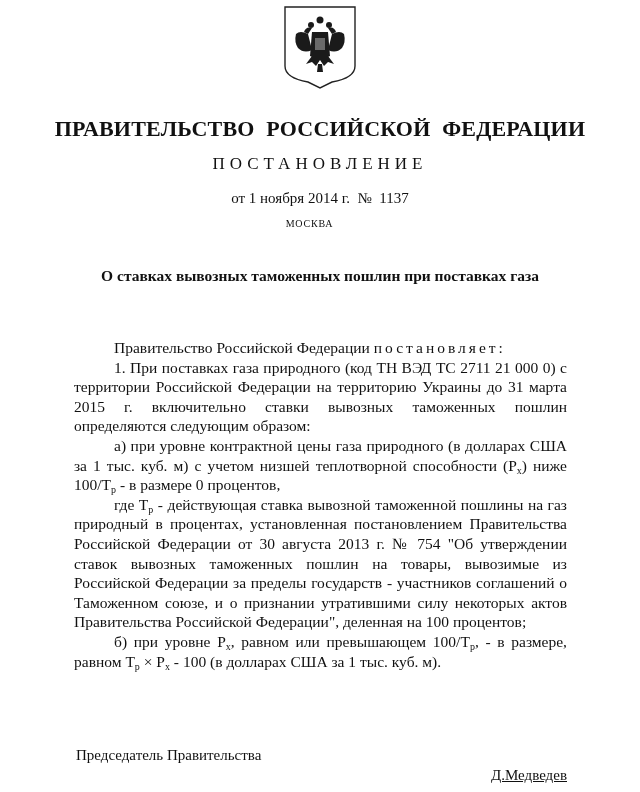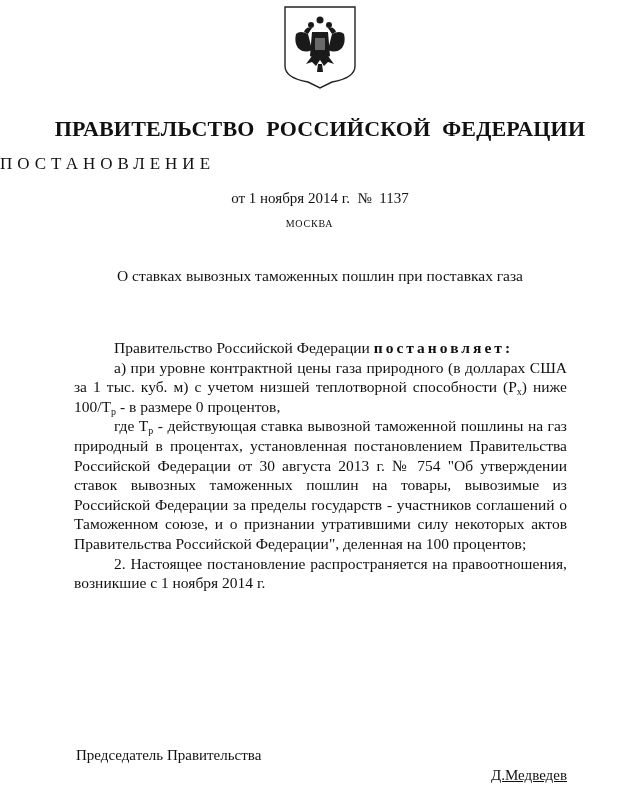--- a/index.html
+++ b/index.html
@@ -1,30 +1,30 @@
 <!DOCTYPE html>
 <html><head>
 <meta charset="utf-8">
 <style>
   html, body { margin:0; padding:0; background:#ffffff; }
   body { width:640px; height:792px; position:relative; overflow:hidden;
          font-family:"Liberation Serif", "DejaVu Serif", serif; color:#111; }
   .emblem { position:absolute; left:282px; top:4px; width:76px; height:86px; }
   .gov-title { position:absolute; left:0; width:640px; top:116px; text-align:center;
                font-weight:bold; font-size:22px; letter-spacing:0.2px; word-spacing:6px; }
-  .doc-type { position:absolute; left:0; width:640px; top:154px; text-align:left;
+  .doc-type { position:absolute; left:0; width:640px; top:154px; text-align:center;
               font-size:17px; letter-spacing:5px; }
   .doc-date { position:absolute; left:0; width:640px; top:190px; text-align:center; font-size:15px; }
   .doc-city { position:absolute; left:0; width:619px; top:218px; text-align:center; font-size:10px; letter-spacing:0.8px; }
   .subject { position:absolute; left:0; width:640px; top:266px; text-align:center;
-             font-weight:normal; font-size:15.5px; line-height:19px; }
+             font-weight:bold; font-size:15.5px; line-height:19px; }
   .body { position:absolute; left:74px; width:493px; top:338px; font-size:15.5px; line-height:19.6px; }
   .p { text-align:justify; text-align-last:left; margin:0; }
   .ind { text-indent:40px; }
-  .spaced { font-weight:bold; letter-spacing:3px; }
+  .spaced { font-weight:normal; letter-spacing:3px; }
   sub { font-size:10px; vertical-align:-3px; line-height:0; }
   .sign-left { position:absolute; left:76px; top:745px; font-size:15px; line-height:20px;text-align:center; }
   .sign-left .l2 { padding-left:18px; }
   .sign-right { position:absolute; right:73px; top:765px; font-size:15px; line-height:20px;text-decoration:underline; }
 </style>
 </head>
 <body>
 
 <svg class="emblem" viewBox="0 0 76 86">
   <path d="M3 3 H73 V62 Q73 74 50 78 L38 84 L26 78 Q3 74 3 62 Z" fill="#fff" stroke="#222" stroke-width="1.4"></path>
@@ -49,21 +49,22 @@
   <span>от 1 ноября 2014 г.</span>&nbsp;&nbsp;<span>№</span>&nbsp;&nbsp;<span>1137</span>
 </div>
 <div class="doc-city">МОСКВА</div>
 
 <div class="subject">
   <div>О ставках вывозных таможенных пошлин при поставках газа</div>
 </div>
 
 <div class="body">
   <p class="p ind"><span>Правительство Российской Федерации </span><span class="spaced">постановляет:</span></p>
+  <p class="p ind">1. При поставках газа природного (код ТН ВЭД ТС 2711 21 000 0) с территории Российской Федерации на территорию Украины до 31 марта 2015 г. включительно ставки вывозных таможенных пошлин определяются следующим образом:</p>
   <p class="p ind"><span>а) при уровне контрактной цены газа природного (в долларах США за 1 тыс. куб. м) с учетом низшей теплотворной способности (P</span><sub>x</sub><span>) ниже 100/T</span><sub>p</sub><span> - в размере 0 процентов,</span></p>
   <p class="p ind"><span>где T</span><sub>p</sub><span> - действующая ставка вывозной таможенной пошлины на газ природный в процентах, установленная постановлением Правительства Российской Федерации от 30 августа 2013 г. № 754 "Об утверждении ставок вывозных таможенных пошлин на товары, вывозимые из Российской Федерации за пределы государств - участников соглашений о Таможенном союзе, и о признании утратившими силу некоторых актов Правительства Российской Федерации", деленная на 100 процентов;</span></p>
-  <p class="p ind">2. Настоящее постановление распространяется на правоотношения, возникшие  с 1 ноября 2014 г.</p>
+  <p class="p ind"><span>б) при уровне P</span><sub>x</sub><span>, равном или превышающем 100/T</span><sub>p</sub><span>, - в размере, равном T</span><sub>p</sub><span> × P</span><sub>x</sub><span> - 100 (в долларах США за 1 тыс. куб. м).</span></p>
 </div>
 
 <div class="sign-left">
   <div>Председатель Правительства</div>
 </div>
 <div class="sign-right">Д.Медведев</div>
 
 </body></html>

